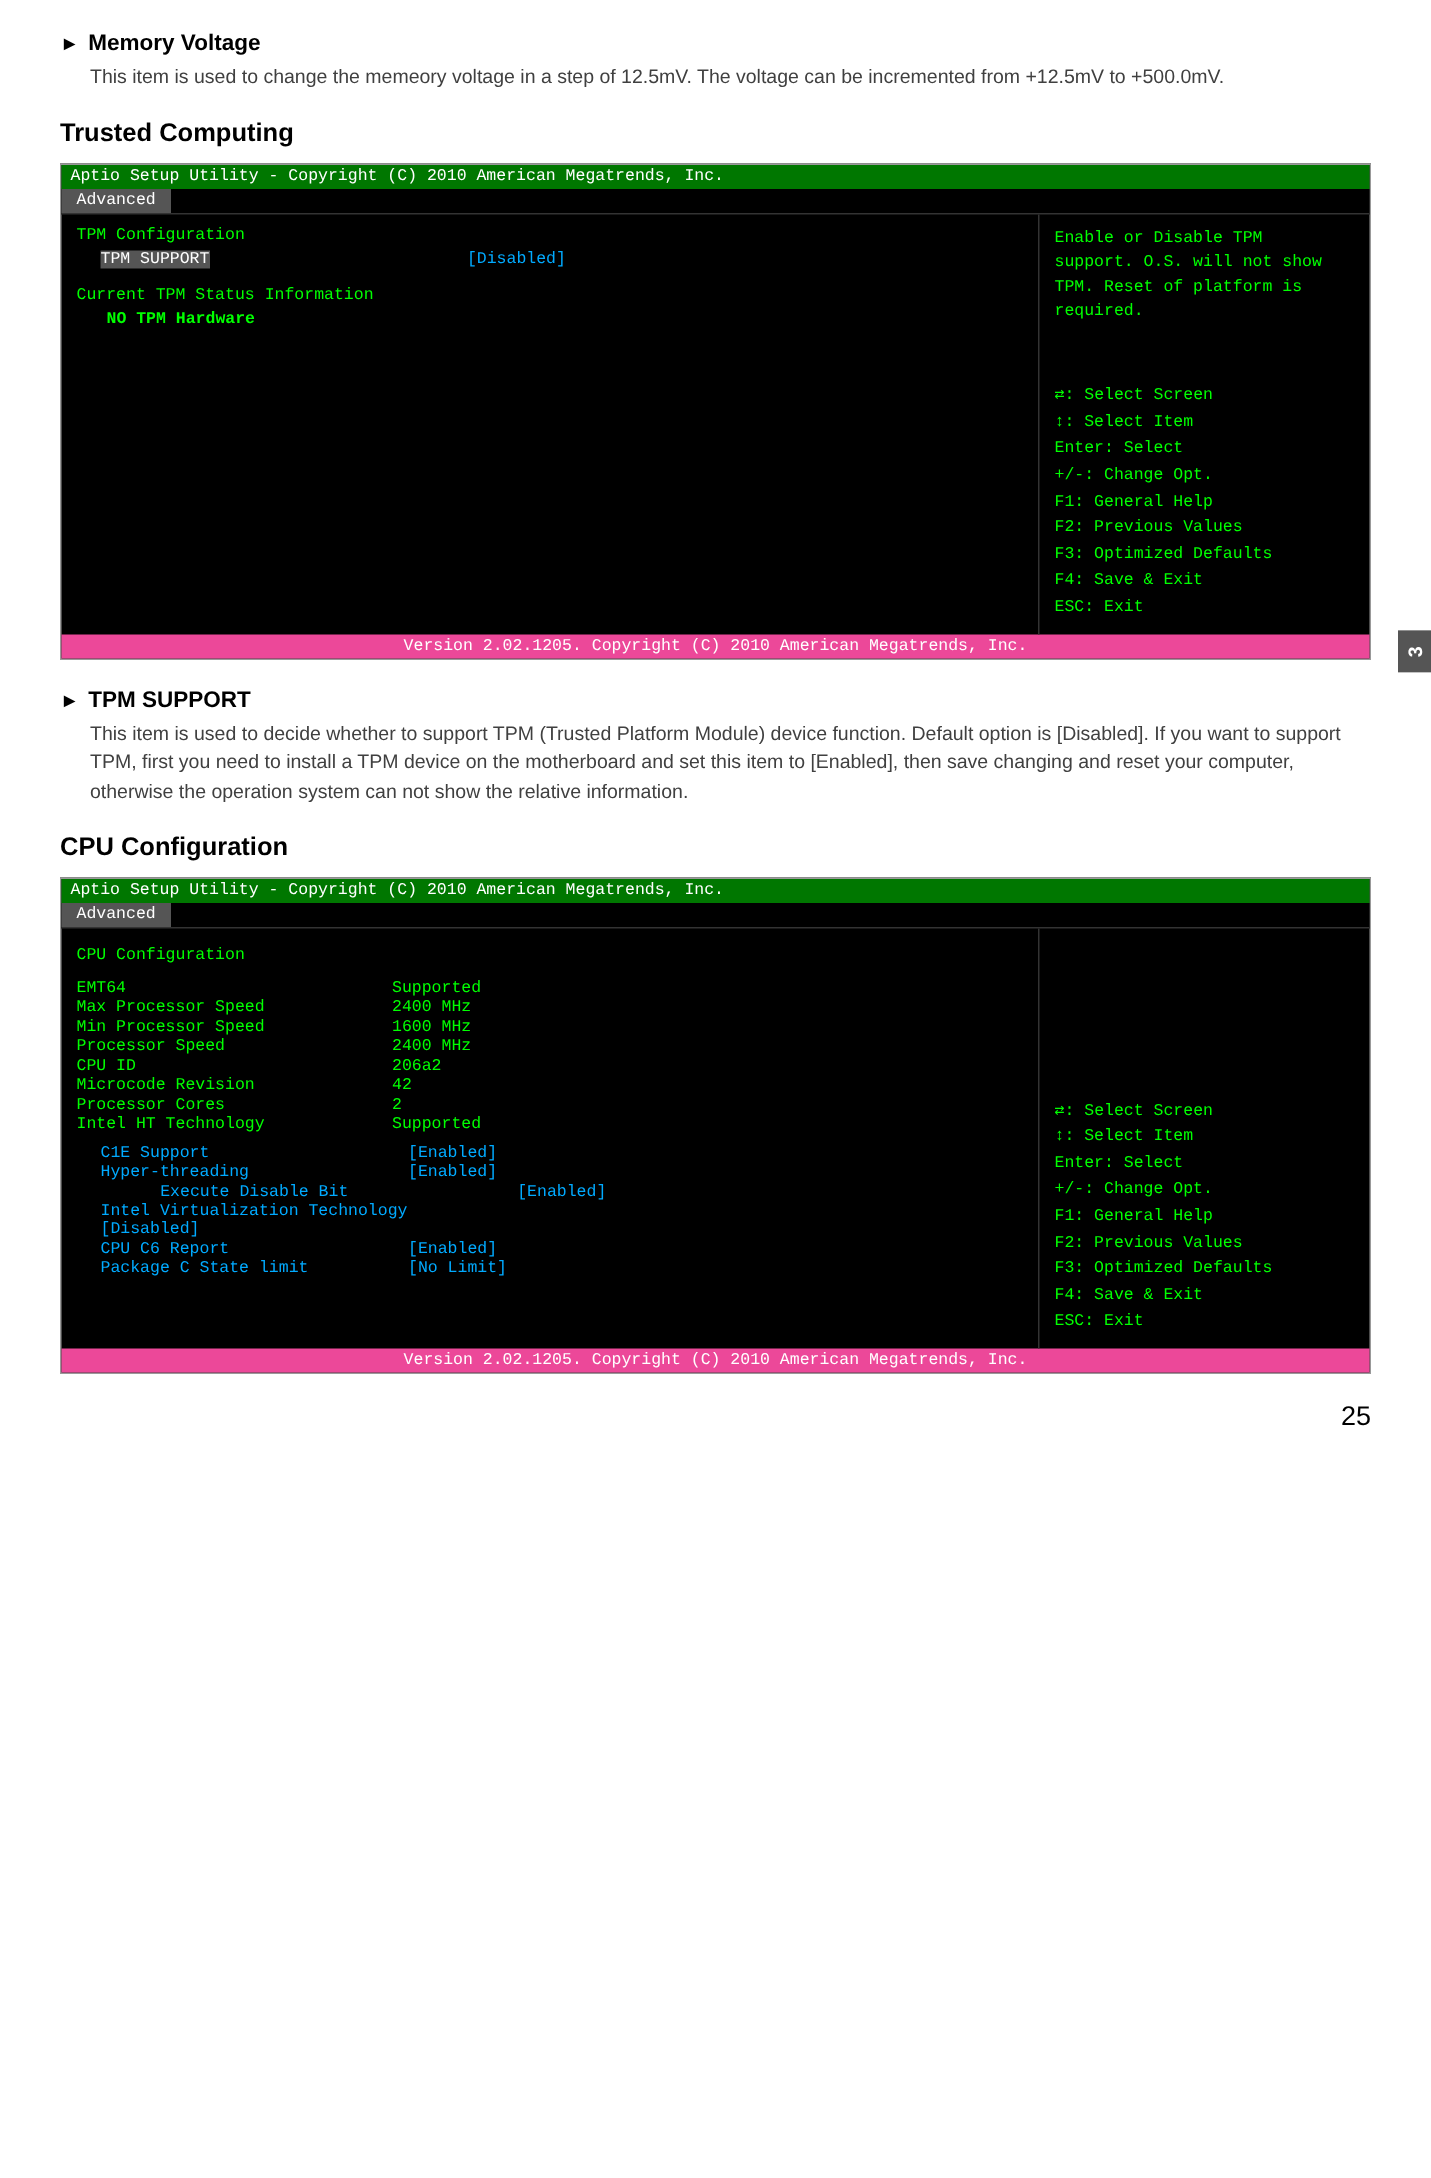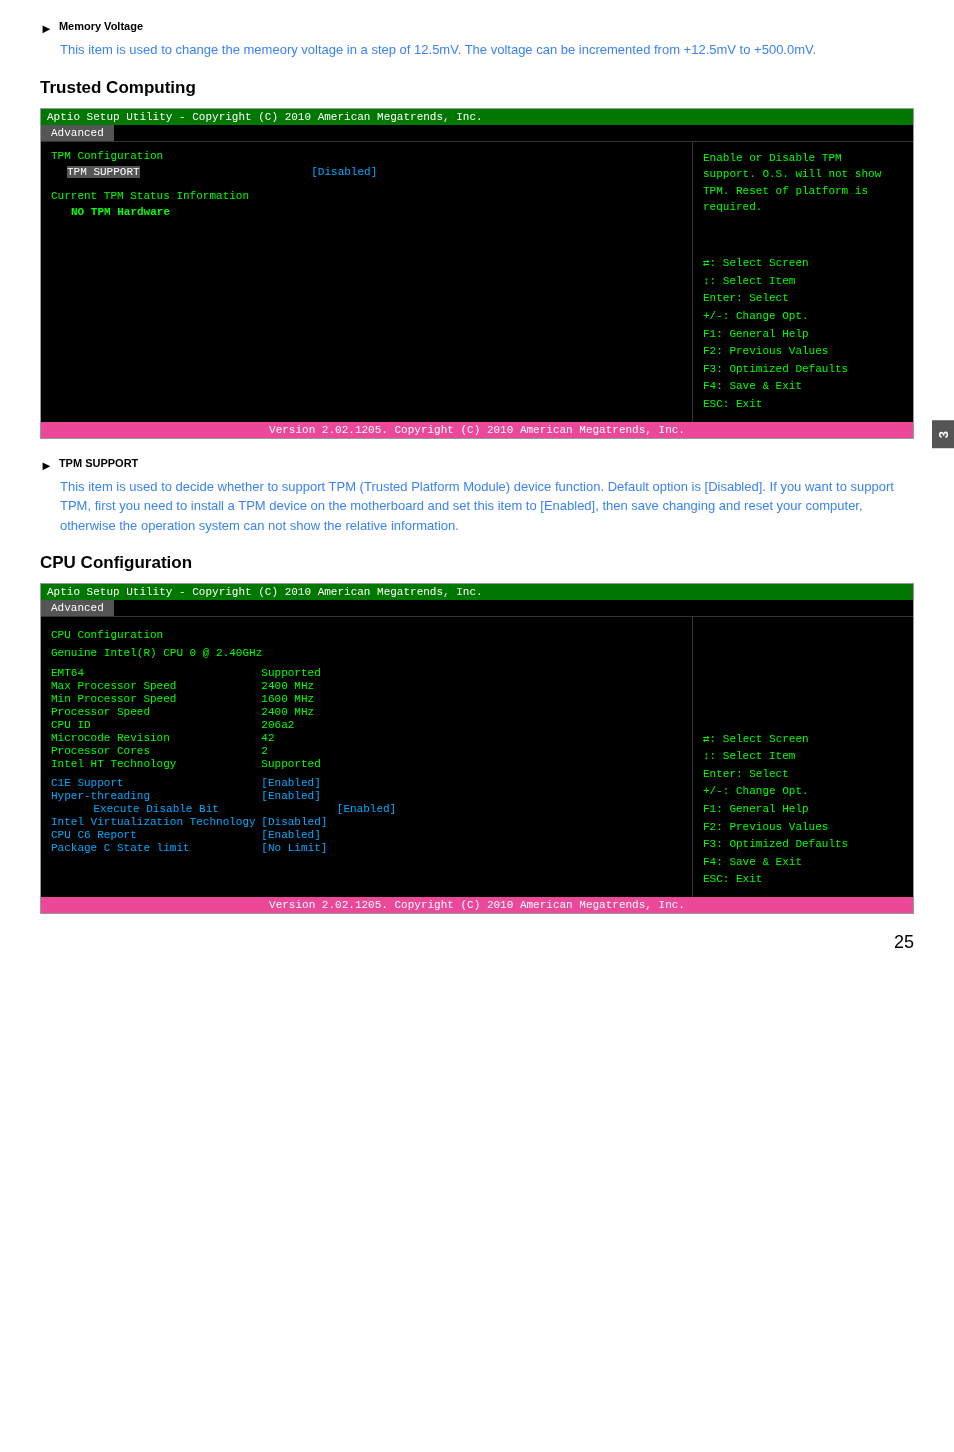--- a/index.html
+++ b/index.html
@@ -42,28 +42,28 @@
       align-items: flex-start;
       margin-bottom: 4px;
     }
     .arrow-bold {
       font-size: 13px;
       margin-right: 6px;
       margin-top: 1px;
     }
     .section-title-bold {
       font-weight: bold;
-      font-size: 11px;
+      font-size: 15px;
     }
     .section-desc {
       margin-left: 20px;
       margin-bottom: 18px;
       font-size: 13px;
       line-height: 1.5;
-      color: #3b82f6;
+      color: #404040;
     }
 
     
     .heading-large {
       font-size: 17px;
       font-weight: bold;
       margin-bottom: 10px;
       margin-top: 4px;
     }
 
@@ -173,20 +173,21 @@
     }
     .bios-item-row .col-label {
       flex: 1;
     }
     .bios-item-row .col-value {
       flex: 1;
     }
 
     .bios-item-row.highlighted {
       color: #00aaff;
+      margin-left: 16px;
     }
 
     .cpu-group-title {
       color: #00ff00;
       font-size: 11px;
       margin-bottom: 6px;
       margin-top: 4px;
     }
 
     .page-number {
@@ -253,21 +254,20 @@
   <div class="heading-large">CPU Configuration</div>
 
   <div class="bios-box">
     <div class="bios-titlebar">Aptio Setup Utility - Copyright (C) 2010 American Megatrends, Inc.</div>
     <div class="bios-tab-bar">
       <div class="bios-tab active">Advanced</div>
     </div>
     <div class="bios-body">
       <div class="bios-left">
         <div class="cpu-group-title">CPU Configuration</div>
-        <div class="bios-section-label">Genuine Intel(R) CPU 0 @ 2.40GHz</div>
         <div style="height:4px;"></div>
         <div class="bios-item-row">
           <span class="col-label">EMT64</span>
           <span class="col-value">Supported</span>
           <span style="flex:1"></span>
         </div>
         <div class="bios-item-row">
           <span class="col-label">Max Processor Speed</span>
           <span class="col-value">2400 MHz</span>
           <span style="flex:1"></span>
@@ -311,21 +311,21 @@
         <div class="bios-item-row highlighted" style="color:#00aaff;">
           <span class="col-label">Hyper-threading</span>
           <span class="col-value">[Enabled]</span>
           <span style="flex:1"></span>
         </div>
         <div class="bios-item-row highlighted" style="color:#00aaff;text-align:center;">
           <span class="col-label">Execute Disable Bit</span>
           <span class="col-value">[Enabled]</span>
           <span style="flex:1"></span>
         </div>
-        <div class="bios-item-row highlighted" style="color:#00aaff;">
+        <div class="bios-item-row highlighted" style="color:#00aaff;flex-direction:column;">
           <span class="col-label">Intel Virtualization Technology</span>
           <span class="col-value">[Disabled]</span>
           <span style="flex:1"></span>
         </div>
         <div class="bios-item-row highlighted" style="color:#00aaff;">
           <span class="col-label">CPU C6 Report</span>
           <span class="col-value">[Enabled]</span>
           <span style="flex:1"></span>
         </div>
         <div class="bios-item-row highlighted" style="color:#00aaff;">

